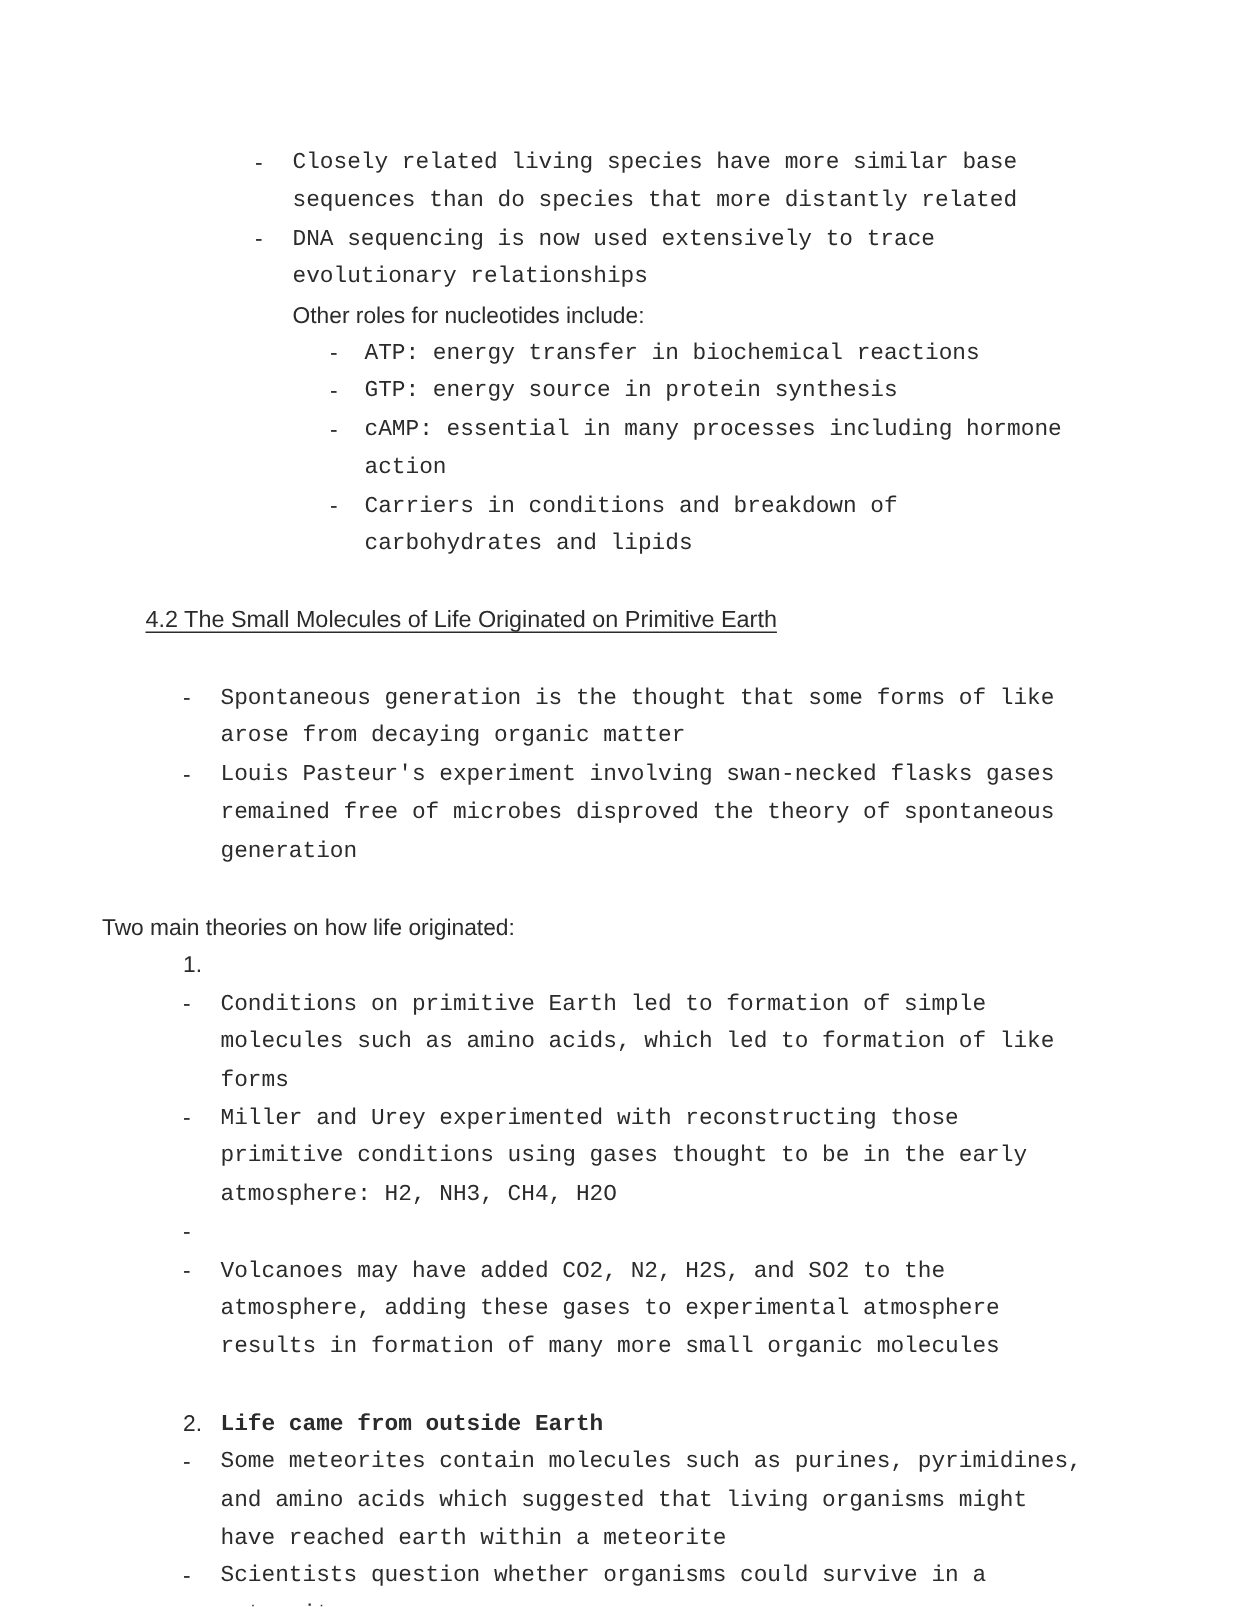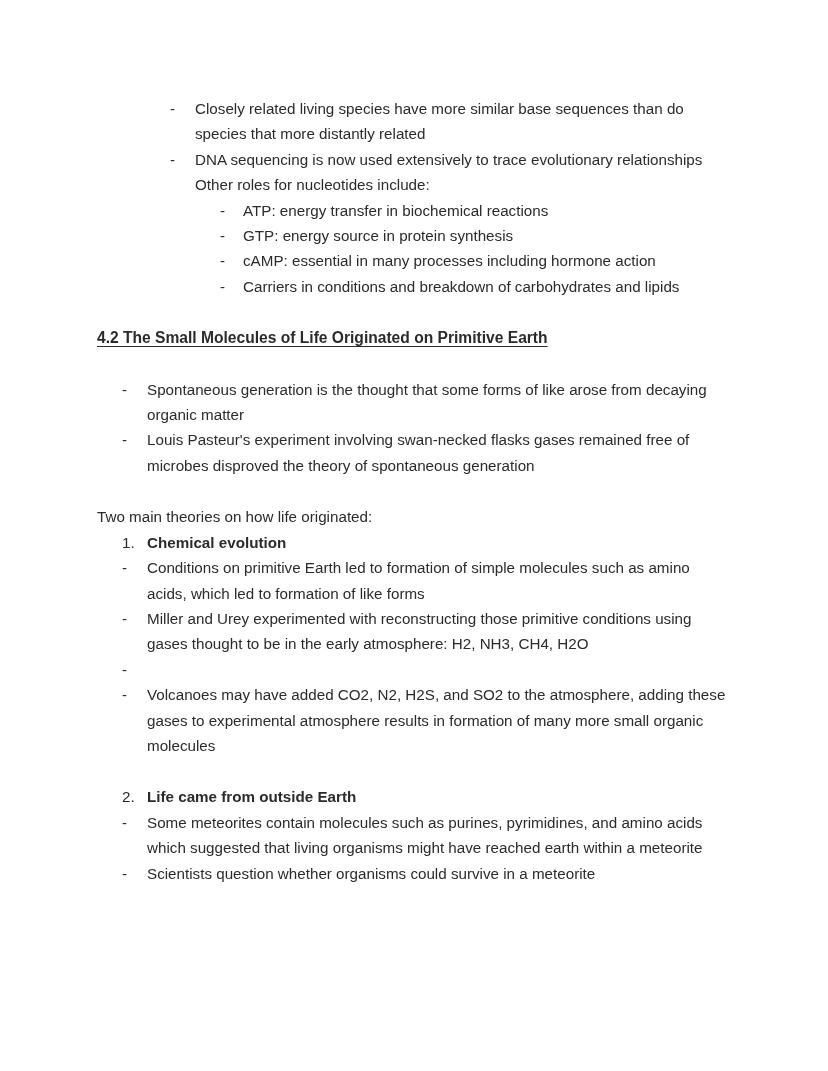--- a/index.html
+++ b/index.html
@@ -44,20 +44,21 @@
     font-size: 15.2px;
     line-height: 25.4px;
     color: #2b2b2b;
     user-select: none;
   }
   .rowtext {
     flex: 1 1 auto;
     font-size: 15.2px;
     line-height: 25.4px;
     color: #2b2b2b;
+    font-family: Liberation Mono, monospace;
   }
 
   
   .lvl-top { margin-left: 170px; padding-right: 103px; }
   .lvl-top .marker { width: 25px; }
 
   
   .para-top {
     margin-left: 195px;
     padding-right: 113px;
@@ -71,27 +72,26 @@
 
   
   .heading {
     margin-left: 97px;
     font-size: 15.6px;
     line-height: 25.4px;
     text-decoration: underline;
     text-underline-offset: 3px;
     color: #2b2b2b;
     display: inline-block;
-    font-weight: bold;
   }
   .heading-wrap { margin-left: 0; }
 
   
   .para-left {
-    margin-left: 97px;
+    margin-left: 68px;
     padding-right: 100px;
     font-size: 15.2px;
     line-height: 25.4px;
   }
 
   
   .lvl-main { margin-left: 122px; padding-right: 100px; }
   .lvl-main .marker { width: 25px; }
 
   
@@ -156,21 +156,20 @@
         <span class="rowtext">Louis Pasteur's experiment involving swan-necked flasks gases remained free of microbes disproved the theory of spontaneous generation</span>
       </div>
     </div>
 
     <div class="sp-26"></div>
 
     <div class="para-left">Two main theories on how life originated:</div>
 
     <div class="row lvl-num">
       <span class="marker">1.</span>
-      <span class="rowtext bold">Chemical evolution</span>
     </div>
 
     <div>
       <div class="row lvl-main">
         <span class="marker">-</span>
         <span class="rowtext">Conditions on primitive Earth led to formation of simple molecules such as amino acids, which led to formation of like forms</span>
       </div>
       <div class="row lvl-main">
         <span class="marker">-</span>
         <span class="rowtext">Miller and Urey experimented with reconstructing those primitive conditions using gases thought to be in the early atmosphere: H2, NH3, CH4, H2O</span>

